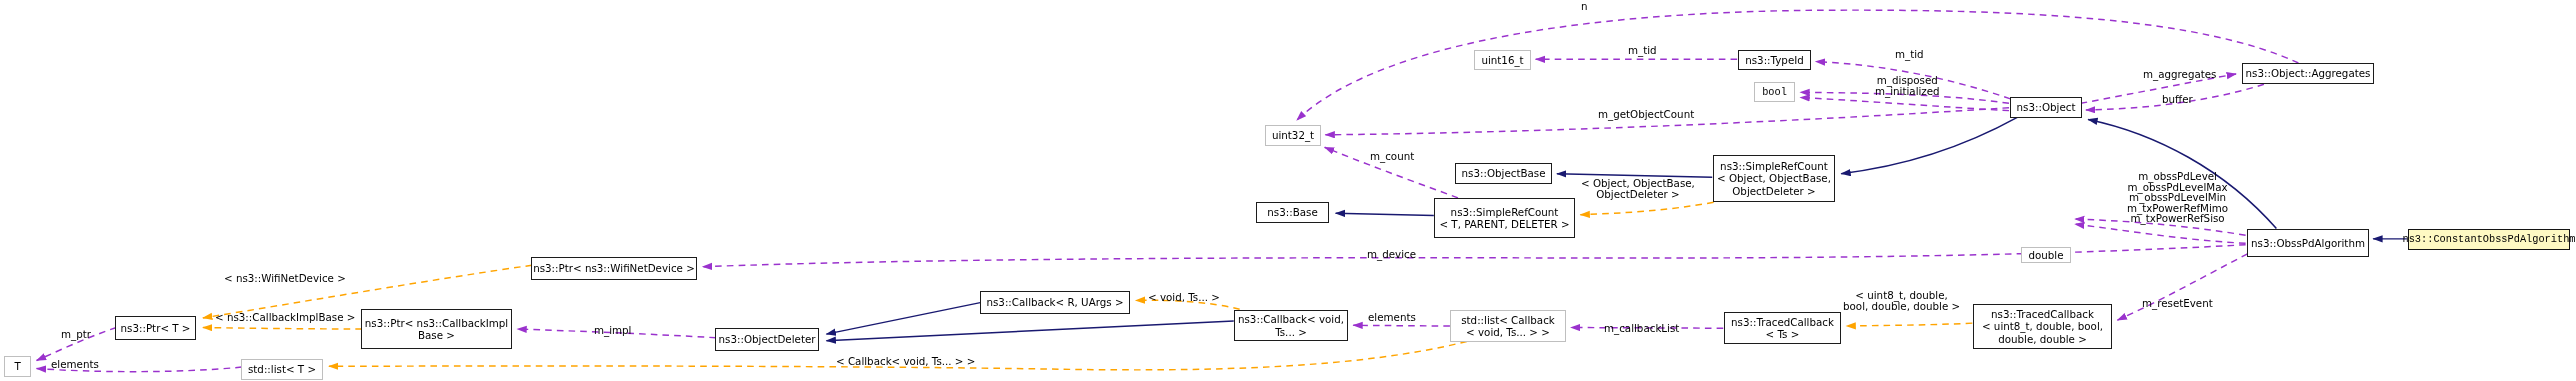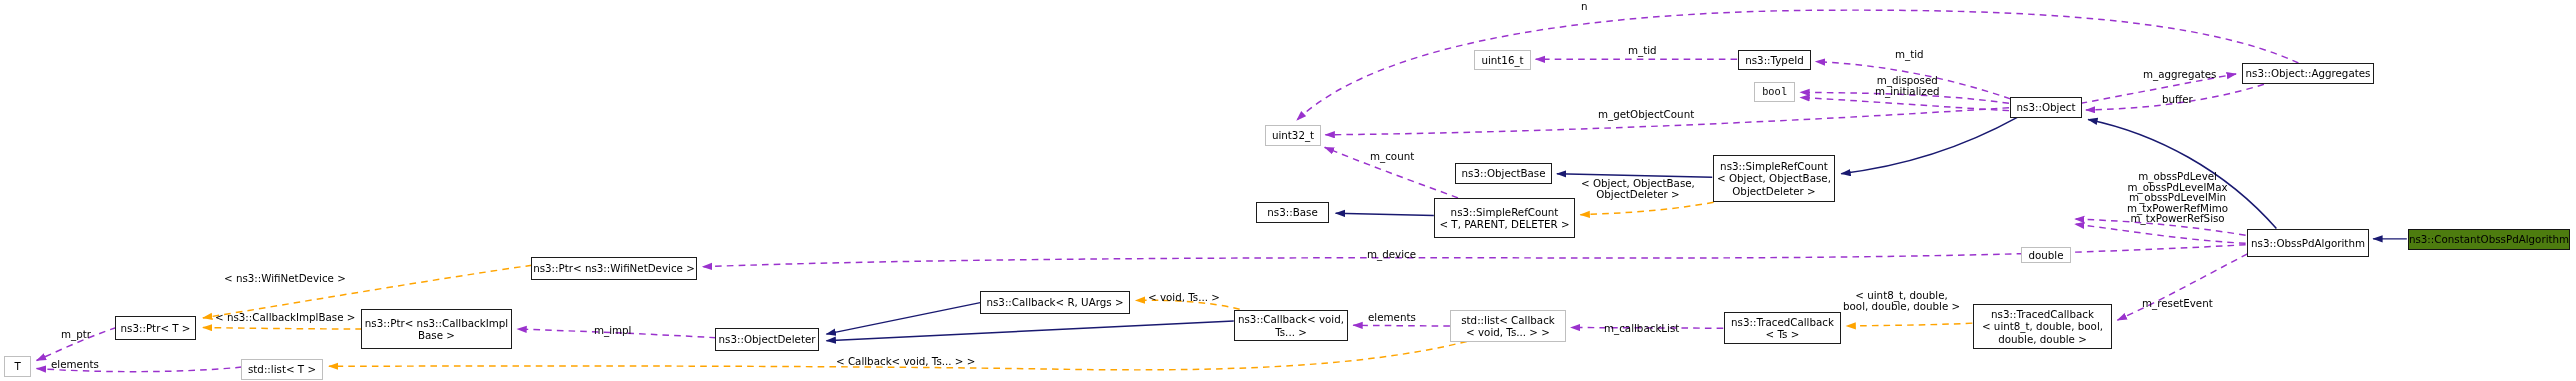--- a/index.html
+++ b/index.html
@@ -18,21 +18,21 @@
     position:absolute;
     display:flex;flex-direction:column;justify-content:center;align-items:center;
     background:#ffffff;
     border:1.2px solid #1c1c1c;
     box-sizing:border-box;
     font-size:10.3px;line-height:12.5px;color:#000;
     white-space:nowrap;text-align:center;
     z-index:2;
   }
   .node.external{border:1px solid #bfbfbf;}
-  .node.highlight{background:#4d7c0f;border:1.5px solid #141414;}
+  .node.highlight{background:#fef9c3;border:1.5px solid #141414;font-family:Liberation Mono, monospace;}
   .edge-label{
     position:absolute;
     font-size:10.3px;line-height:10.6px;color:#000;
     white-space:nowrap;text-align:center;
     z-index:3;
   }
 </style>
 </head>
 <body>
 

